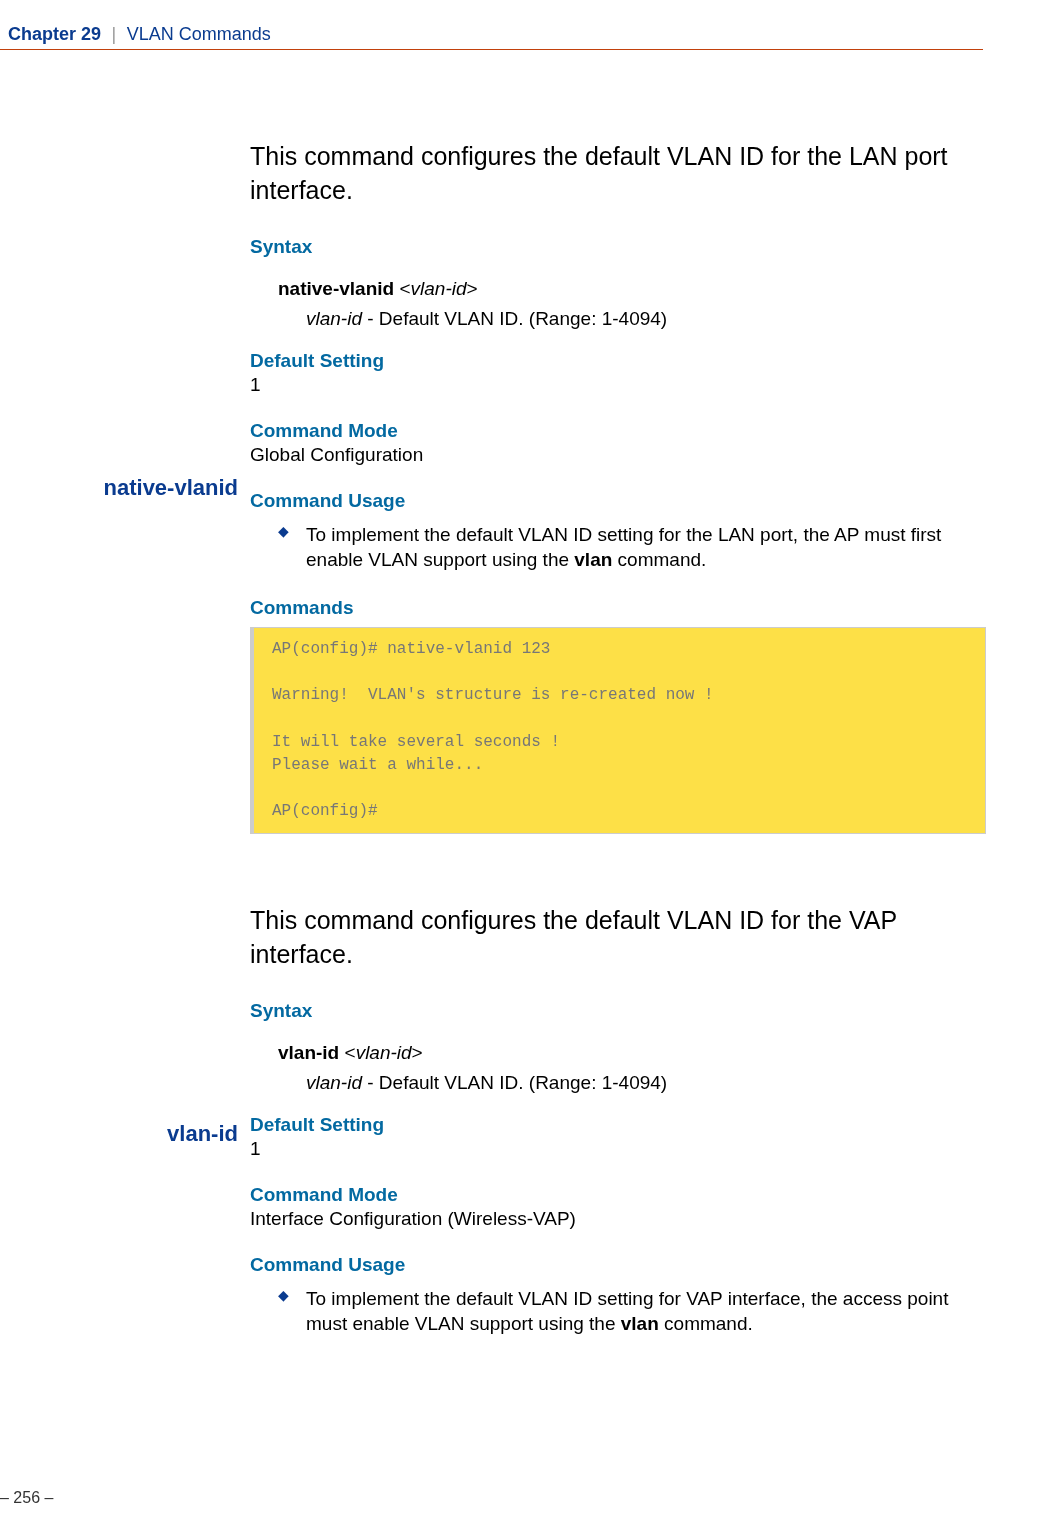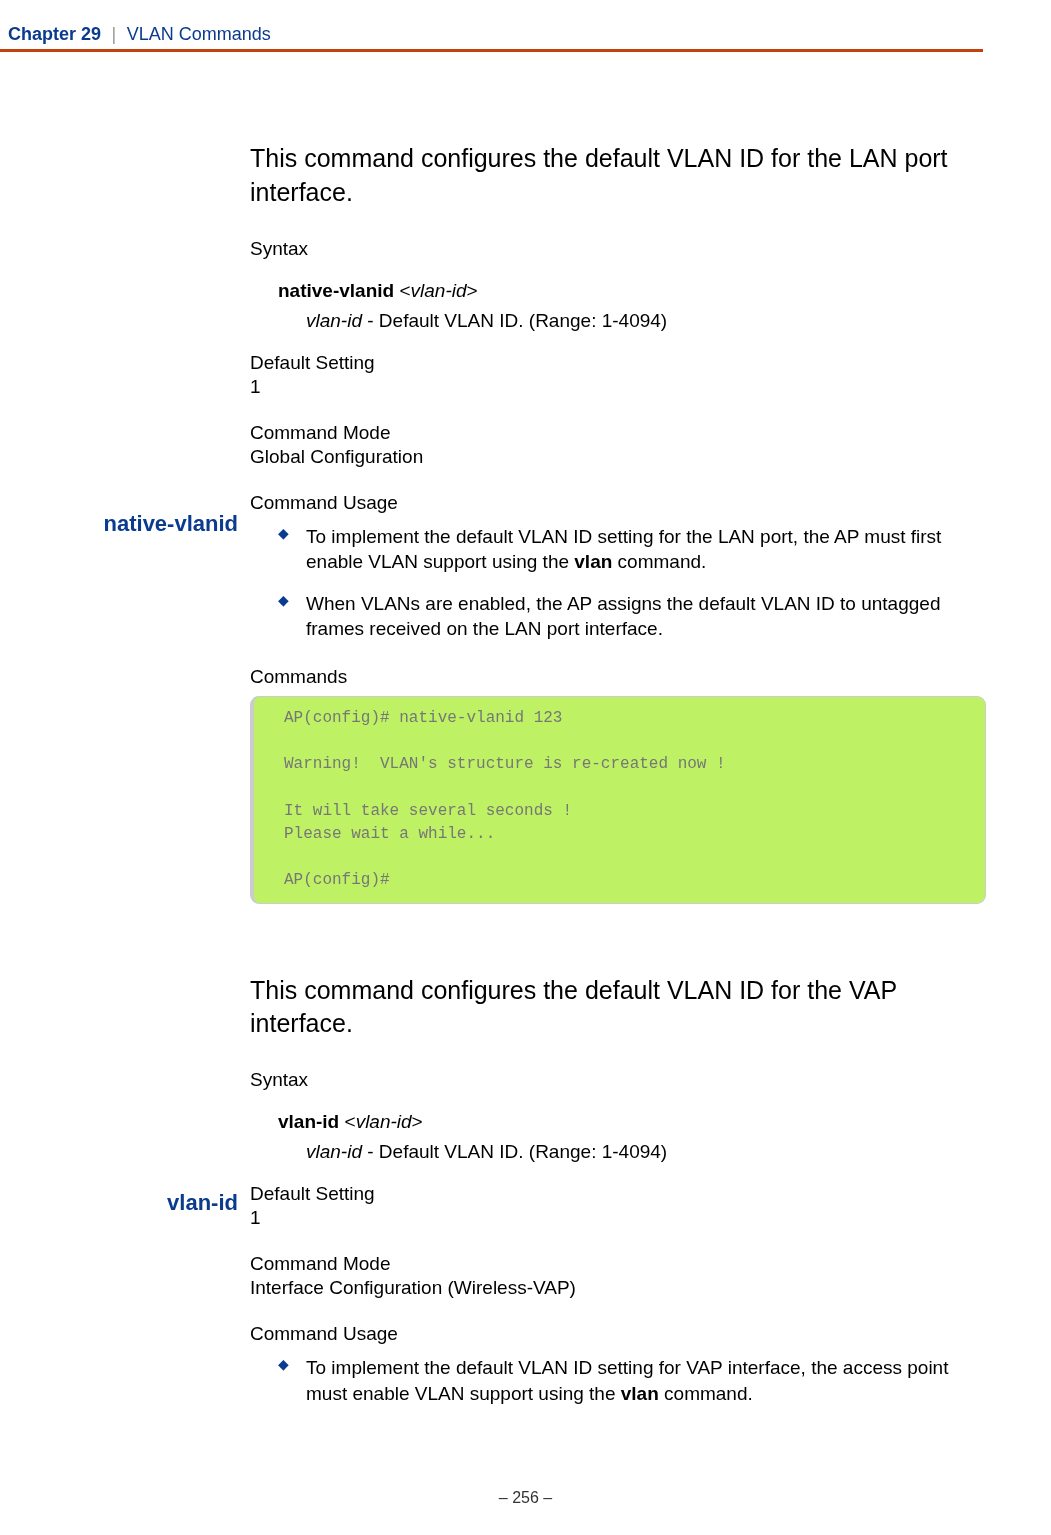--- a/index.html
+++ b/index.html
@@ -9,21 +9,21 @@
     }
     body {
       font-family: "Segoe UI", Arial, sans-serif;
       background: #fff;
       width: 1051px;
       height: 1535px;
       position: relative;
       padding: 0;
     }
     .header-line {
-      border-bottom: 3px solid #c2410c;
+      border-bottom: 1px solid #c2410c;
       margin: 24px 68px 0 0;
       padding-bottom: 4px;
     }
     .chapter-label {
       color: #0a3b8f;
       font-weight: bold;
       font-size: 18px;
       margin-left: 8px;
     }
     .chapter-sep {
@@ -57,22 +57,22 @@
       padding-left: 12px;
       flex: 1;
       color: #000;
     }
     .body-text {
       font-size: 25px;
       line-height: 1.35;
       margin-bottom: 28px;
     }
     .section-heading {
-      color: #000000;
-      font-weight: normal;
+      color: #0369a1;
+      font-weight: bold;
       font-size: 19px;
       margin-bottom: 2px;
     }
     .section-heading.spaced {
       margin-top: 16px;
     }
     .syntax-line {
       font-size: 19px;
       margin-left: 28px;
       margin-bottom: 6px;
@@ -119,35 +119,33 @@
       font-size: 14px;
     }
     .bold-inline {
       font-weight: bold;
     }
     .code-box {
       border-left: 4px solid #ccc;
       border-top: 1px solid #ccc;
       border-bottom: 1px solid #ccc;
       border-right: 1px solid #ccc;
-      background: #bef264;
-      padding: 10px 30px;
+      background: #fde047;
+      padding: 10px 18px;
       margin-top: 8px;
       font-family: "Courier New", monospace;
       font-size: 16px;
       color: #777;
       white-space: pre;
       line-height: 1.45;
-      border-radius: 9px;
     }
     .footer {
       position: absolute;
       bottom: 28px;
       width: 100%;
-      text-align: center;
       font-size: 16px;
       color: #333;
     }
   </style>
 </head>
 <body>
 
 <div class="header-line">
   <span class="chapter-label">Chapter 29</span>
   <span class="chapter-sep">|</span>
@@ -173,23 +171,20 @@
       <div class="section-heading spaced">Default Setting</div>
       <div class="plain-value">1</div>
 
       <div class="section-heading spaced">Command Mode</div>
       <div class="plain-value">Global Configuration</div>
 
       <div class="section-heading spaced">Command Usage</div>
       <ul class="diamond">
         <li>
           <span>To implement the default VLAN ID setting for the LAN port, the AP must first enable VLAN support using the </span><span class="bold-inline">vlan</span><span> command.</span>
-        </li>
-        <li>
-          <span>When VLANs are enabled, the AP assigns the default VLAN ID to untagged frames received on the LAN port interface.</span><span class="bold-inline"></span><span></span>
         </li>
       </ul>
 
       <div class="section-heading">Commands</div>
       <div class="code-box">AP(config)# native-vlanid 123
 
 Warning!  VLAN's structure is re-created now !
 
 It will take several seconds !
 Please wait a while...

